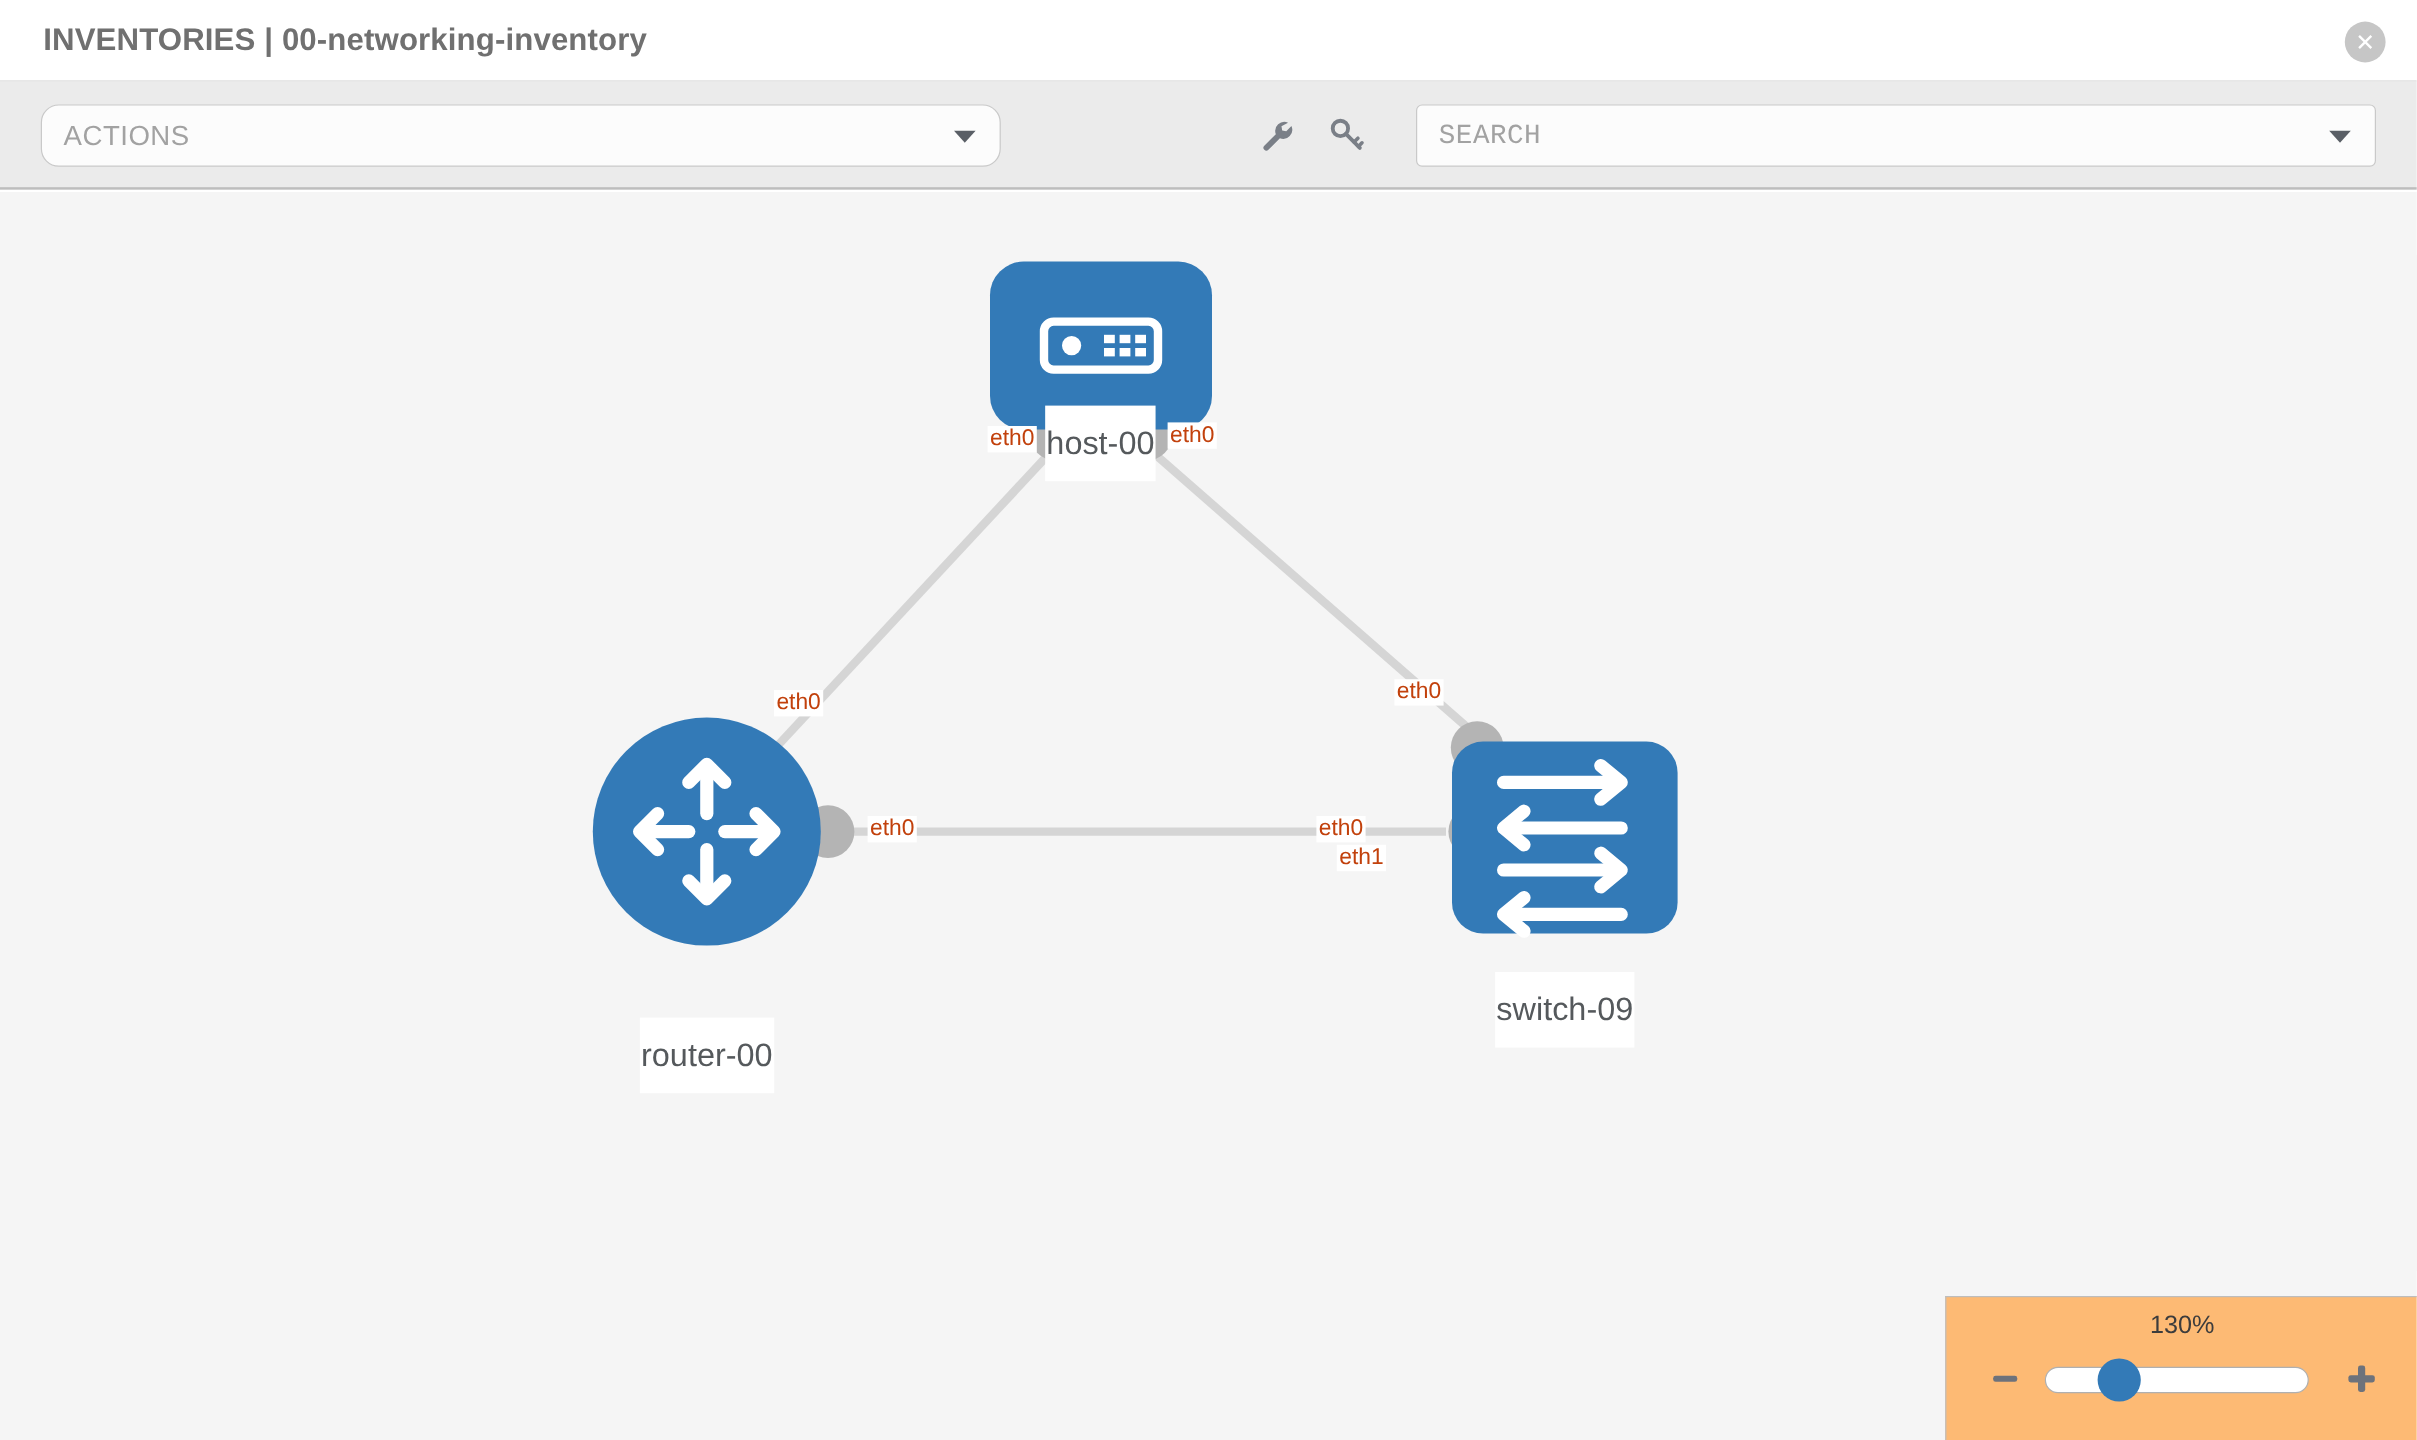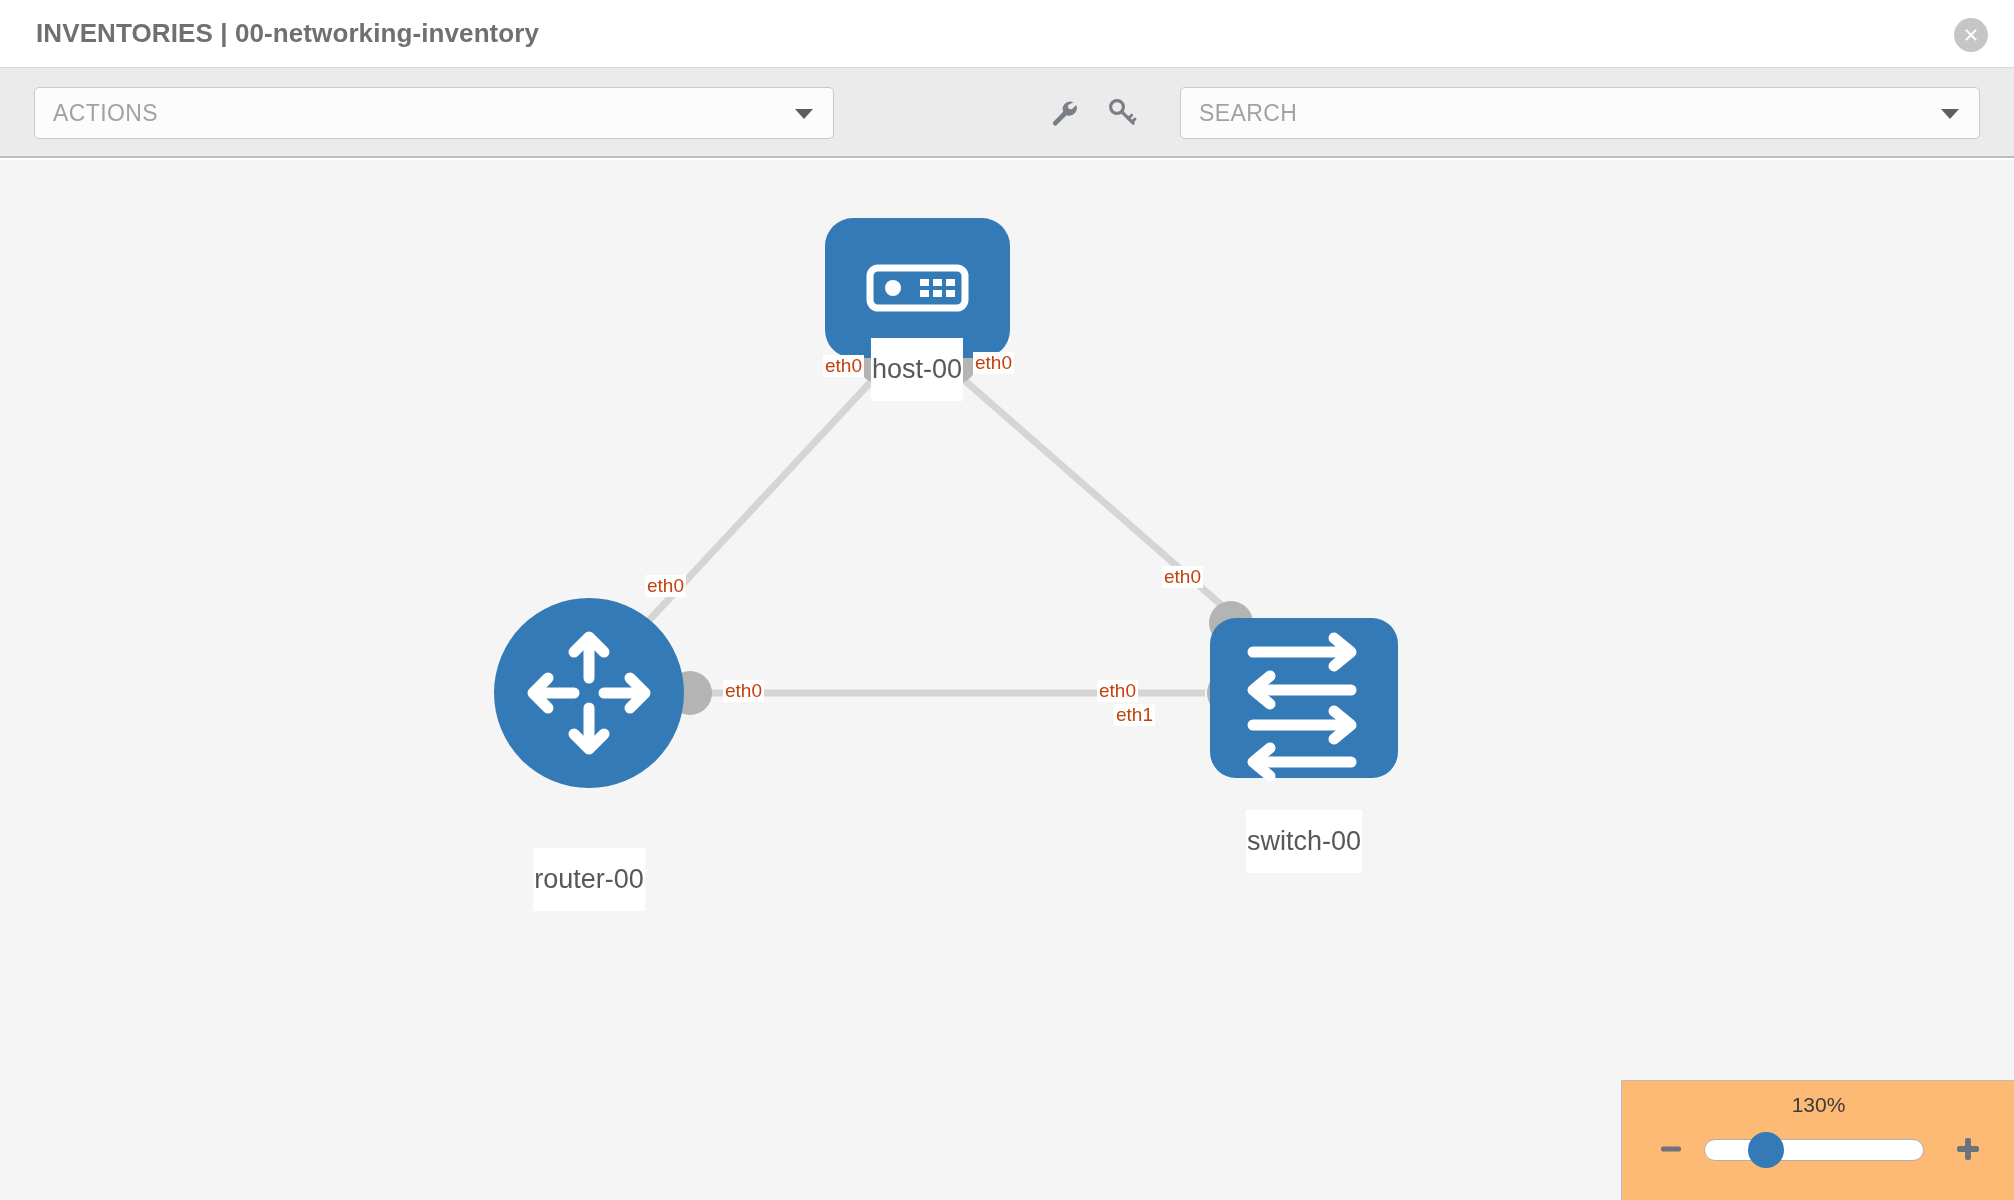--- a/index.html
+++ b/index.html
@@ -67,21 +67,21 @@
   }
 
   .actions-select {
     position: absolute;
     left: 34px;
     top: 19px;
     width: 800px;
     height: 52px;
     background: #fcfcfc;
     border: 1px solid #c9c9c9;
-    border-radius: 5px;
+    border-radius: 15px;
     display: flex;
     align-items: center;
     cursor: pointer;
   }
   .actions-select .sel-label {
     margin-left: 18px;
     font-size: 23px;
     color: #a2a2a2;
     letter-spacing: 0.4px;
   }
@@ -124,21 +124,21 @@
     cursor: text;
   }
   .search-box input {
     border: 0;
     outline: 0;
     background: transparent;
     margin-left: 18px;
     width: 700px;
     font-size: 23px;
     color: #15803d;
-    font-family: Liberation Sans, sans-serif;
+    font-family: Liberation Mono, monospace;
   }
   .search-box input::placeholder {
     color: #a2a2a2;
     letter-spacing: 0.4px;
   }
 
   
   .canvas {
     position: absolute;
     top: 160px; left: 0;
@@ -330,21 +330,21 @@
           <path d="M1351 602 L1254 602"></path>
           <path d="M1270 588 L1253 602 L1270 616"></path>
         </g>
       </g>
     </svg>
 
     <div class="node-label" style="left:917px; top:178px;">host-00</div>
 
     <div class="node-label" style="left:589px; top:688px;">router-00</div>
 
-    <div class="node-label" style="left:1304px; top:650px;">switch-00</div>
+    <div class="node-label" style="left:1304px; top:650px;">switch-09</div>
 
     <div class="iface-label" style="left:823px; top:195px;">eth0</div>
 
     <div class="iface-label" style="left:973px; top:192px;">eth0</div>
 
     <div class="iface-label" style="left:645px; top:415px;">eth0</div>
 
     <div class="iface-label" style="left:1162px; top:406px;">eth0</div>
 
     <div class="iface-label" style="left:723px; top:520px;">eth0</div>

